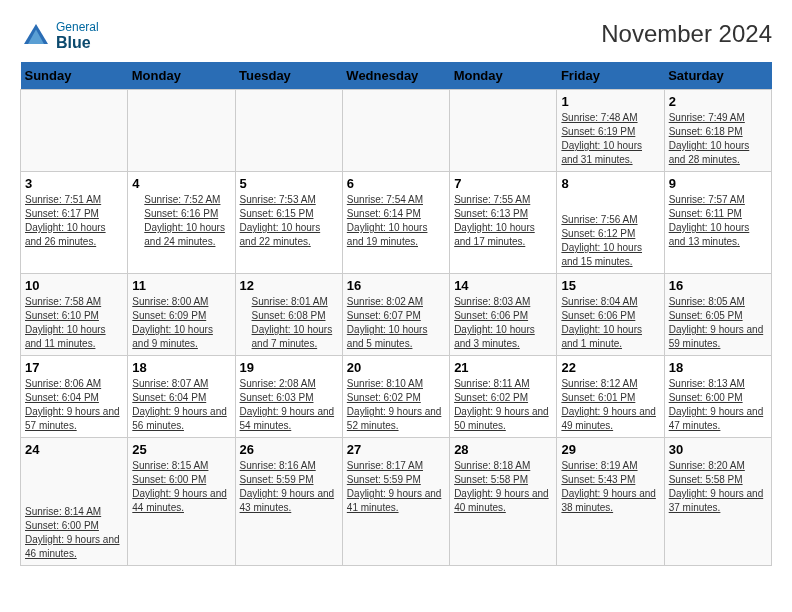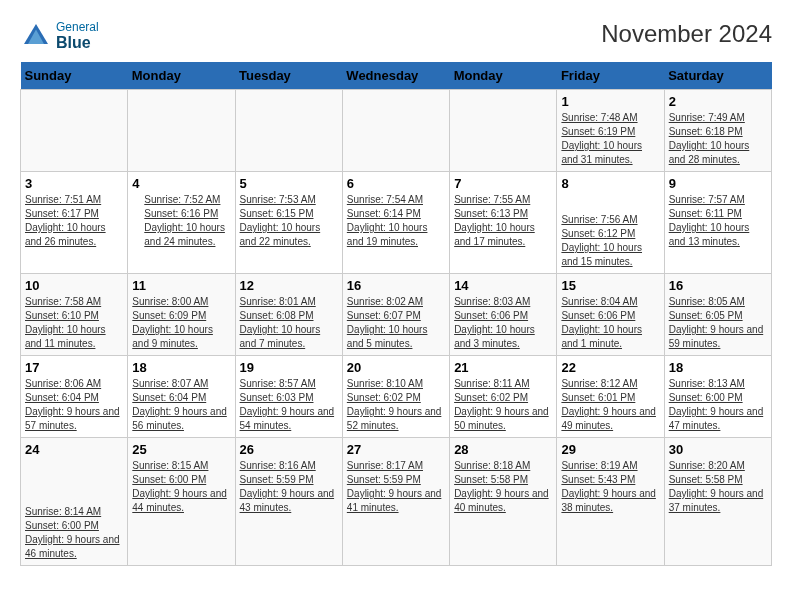--- a/index.html
+++ b/index.html
@@ -199,21 +199,21 @@
 Daylight: 10 hours and 11 minutes.</div>
         </td>
         <td>
           <span class="day-number">11</span>
           <div class="day-info" style="white-space: pre-line;">Sunrise: 8:00 AM
 Sunset: 6:09 PM
 Daylight: 10 hours and 9 minutes.</div>
         </td>
         <td>
           <span class="day-number">12</span>
-          <div class="day-info" style="white-space: pre-line;">Sunrise: 8:01 AM
+          <div class="day-info" style="white-space: pre-line; margin-left: 12px;">Sunrise: 8:01 AM
 Sunset: 6:08 PM
 Daylight: 10 hours and 7 minutes.</div>
         </td>
         <td>
           <span class="day-number">16</span>
           <div class="day-info" style="white-space: pre-line;">Sunrise: 8:02 AM
 Sunset: 6:07 PM
 Daylight: 10 hours and 5 minutes.</div>
         </td>
         <td>
@@ -243,21 +243,21 @@
 Daylight: 9 hours and 57 minutes.</div>
         </td>
         <td>
           <span class="day-number">18</span>
           <div class="day-info" style="white-space: pre-line;">Sunrise: 8:07 AM
 Sunset: 6:04 PM
 Daylight: 9 hours and 56 minutes.</div>
         </td>
         <td>
           <span class="day-number">19</span>
-          <div class="day-info" style="white-space: pre-line;">Sunrise: 8:57 AM
+          <div class="day-info" style="white-space: pre-line;">Sunrise: 2:08 AM
 Sunset: 6:03 PM
 Daylight: 9 hours and 54 minutes.</div>
         </td>
         <td>
           <span class="day-number">20</span>
           <div class="day-info" style="white-space: pre-line;">Sunrise: 8:10 AM
 Sunset: 6:02 PM
 Daylight: 9 hours and 52 minutes.</div>
         </td>
         <td>

